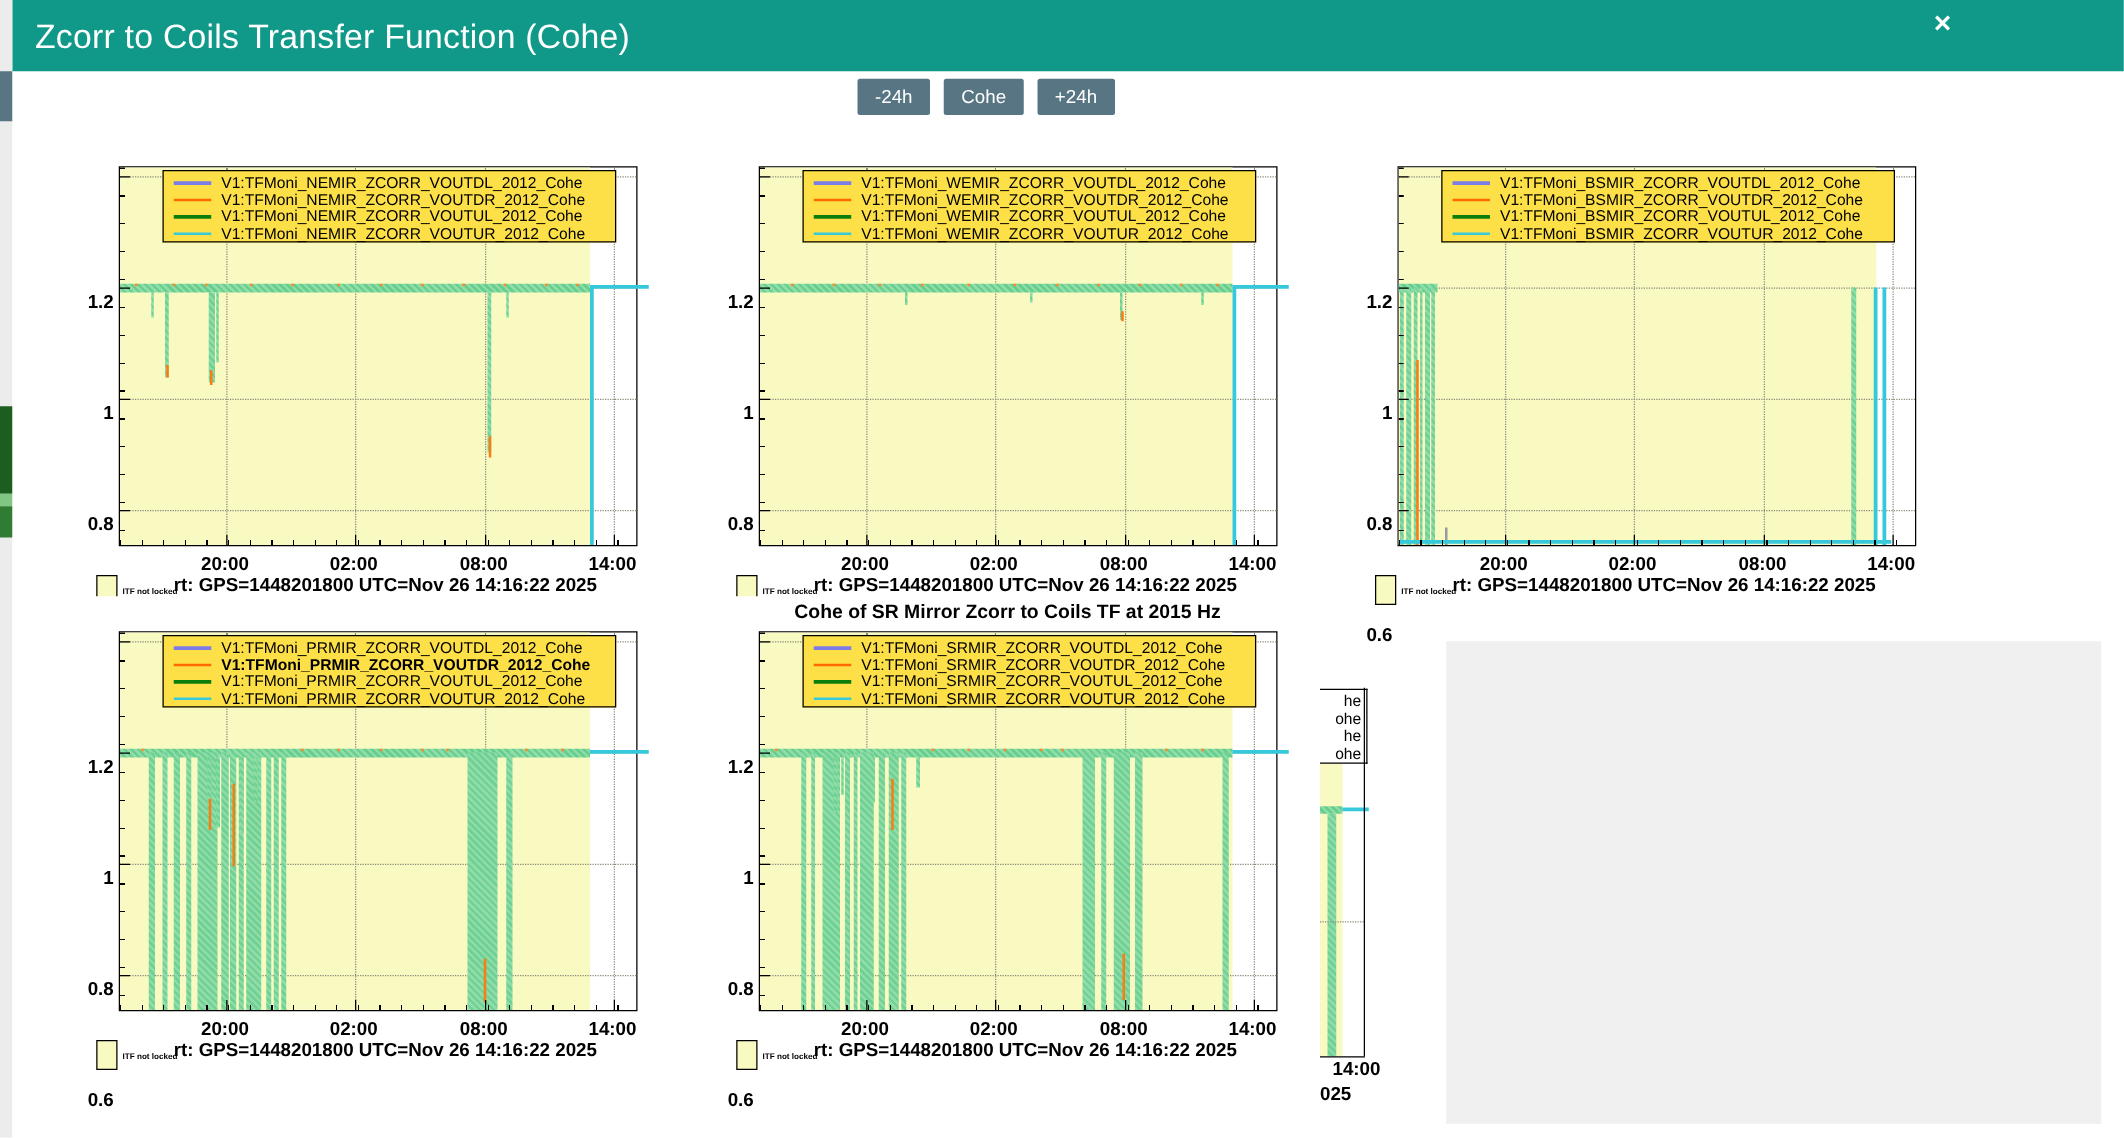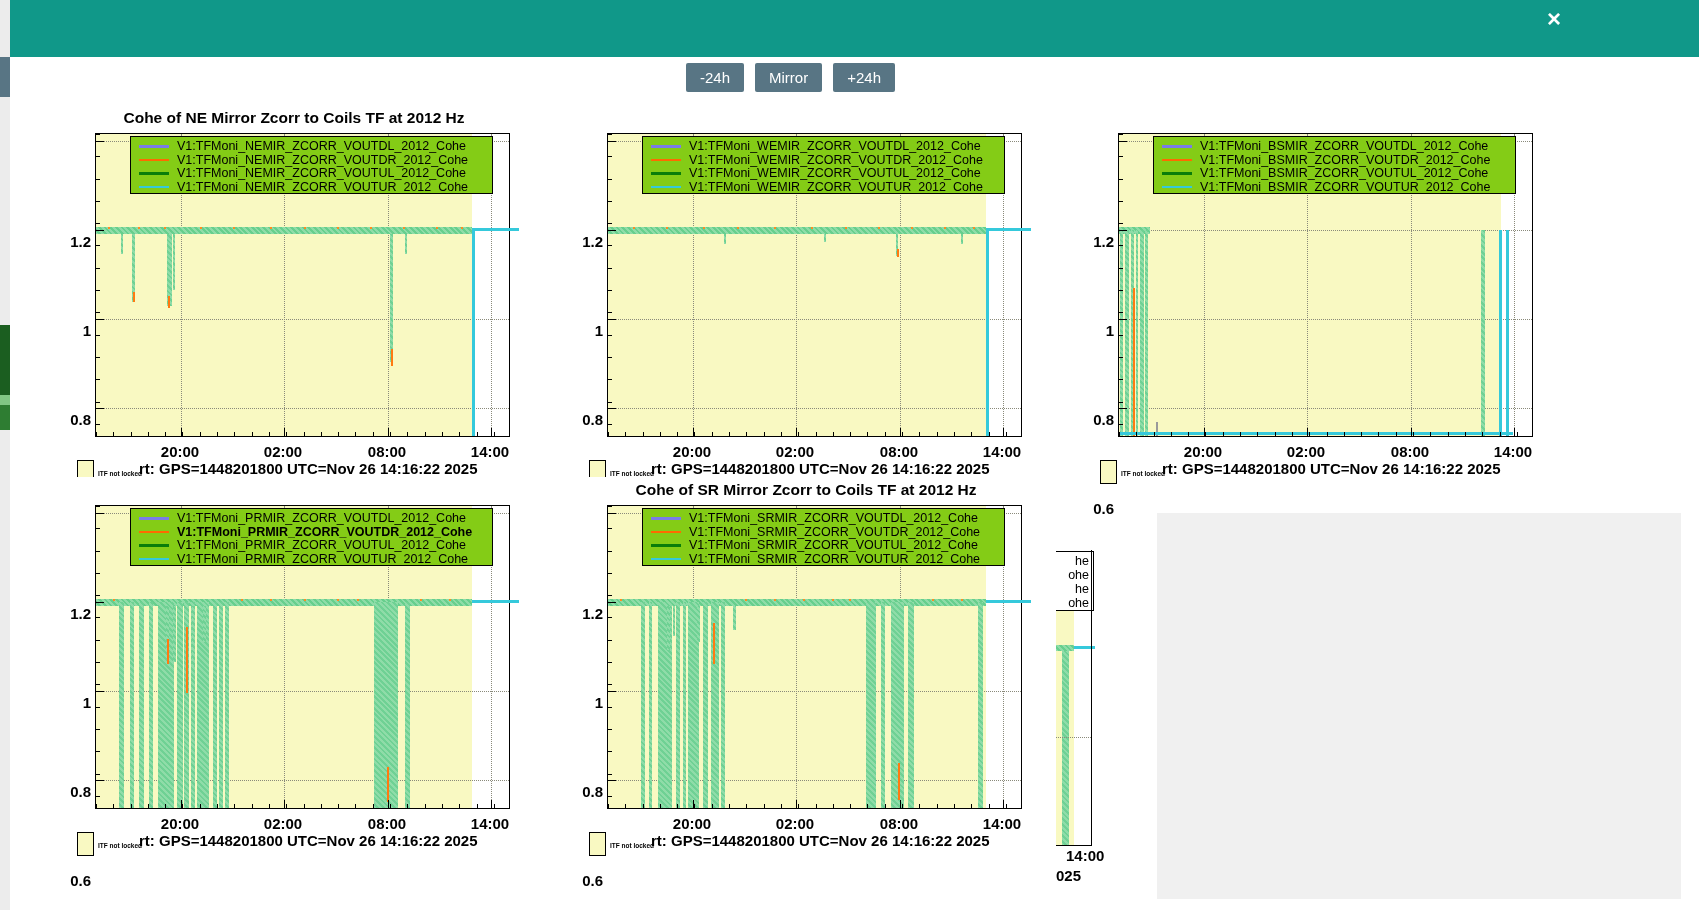--- a/index.html
+++ b/index.html
@@ -30,21 +30,21 @@
   .gridh { position:absolute; left:0; width:100%; height:0; border-top:1px dotted #8a8a7a; }
   .gridv { position:absolute; top:0; width:0; height:100%; border-left:1px dotted #8a8a7a; }
   .ticks-b { position:absolute; left:0; bottom:0; width:100%; height:4px;
              background:repeating-linear-gradient(90deg,#000 0 1px,transparent 1px 17.3px); }
   .ticks-l { position:absolute; left:0; top:0; width:4px; height:100%;
              background:repeating-linear-gradient(180deg,#000 0 1px,transparent 1px 22.3px); }
   .tickmaj-b { position:absolute; bottom:0; width:1px; height:8px; background:#000; }
   .tickmaj-l { position:absolute; left:0; width:8px; height:1px; background:#000; }
   .ylab { position:absolute; right:444px; width:40px; text-align:right; font-size:15px; font-weight:bold; color:#000; }
   .xlab { position:absolute; top:338px; width:60px; text-align:center; font-size:15px; font-weight:bold; color:#000; }
-  .legend { position:absolute; left:77px; top:31px; width:363px; height:58px; background:#84cc16; border:1px solid #000; padding:2px 0; }
+  .legend { position:absolute; left:77px; top:31px; width:363px; height:58px; background:#fde047; border:1px solid #000; padding:2px 0; }
   .lg-row { position:absolute; left:0; height:14px; width:100%; }
   .lg-line { position:absolute; left:8px; top:6px; width:30px; height:2.5px; }
   .lg-txt { position:absolute; left:46px; top:0px; font-size:12.5px; color:#000; white-space:nowrap; }
   .band { position:absolute; top:93px; height:7px;
           background:repeating-linear-gradient(45deg,#8fdca8 0 2px,#67cf8d 2px 4px); }
   .stripe { position:absolute; background:repeating-linear-gradient(45deg,#8fdca8 0 2px,#6fd194 2px 4px); }
   .spike { position:absolute; top:100px; background:repeating-linear-gradient(45deg,#8fdca8 0 2px,#6fd194 2px 4px); }
   .ospike { position:absolute; background:#ff7a11; }
   .gspike { position:absolute; background:#9a9a9a; }
   .cy-v { position:absolute; top:96px; height:206px; background:#35c9db; }
@@ -78,32 +78,32 @@
 
   <div class="bg-strip">
     <div class="b1"></div>
     <div class="b2"></div>
     <div class="b3"></div>
     <div class="b4"></div>
   </div>
 
   <div id="modal">
     <div id="modal-header">
+      <div id="modal-title">Zcorr to Coils Transfer Function (Cohe)</div>
       <div id="close-btn">×</div>
     </div>
 
     <div id="toolbar">
       <button class="nav-btn">-24h</button>
-      <button class="nav-btn">Mirror</button>
+      <button class="nav-btn">Cohe</button>
       <button class="nav-btn">+24h</button>
     </div>
 
     <div id="plots">
         <div class="plot-canvas" style="left: 43px; top: 105px;">
-    <div class="p-title">Cohe of NE Mirror Zcorr to Coils TF at 2012 Hz</div>
 
     <span class="ylab" style="top:128px">1.2</span>
     <span class="ylab" style="top:217px">1</span>
     <span class="ylab" style="top:306px">0.8</span>
     <span class="ylab" style="top:395px">0.6</span>
 
     <div class="frame">
       <div class="yellow" style="width: 375.575px;"></div>
       <div class="gridh" style="top:7px"></div>
       <div class="gridh" style="top:96px"></div>
@@ -413,21 +413,21 @@
     <span class="xlab" style="left:97px">20:00</span>
     <span class="xlab" style="left:200px">02:00</span>
     <span class="xlab" style="left:304px">08:00</span>
     <span class="xlab" style="left:407px">14:00</span>
 
     <div class="cap-swatch"></div>
     <div class="cap-itf">ITF not locked</div>
     <div class="cap-text">rt: GPS=1448201800 UTC=Nov 26 14:16:22 2025</div>
   </div>
         <div class="plot-canvas" style="left: 555px; top: 477px;">
-    <div class="p-title">Cohe of SR Mirror Zcorr to Coils TF at 2012 Hz</div>
+    <div class="p-title">Cohe of SR Mirror Zcorr to Coils TF at 2015 Hz</div>
 
     <span class="ylab" style="top:128px">1.2</span>
     <span class="ylab" style="top:217px">1</span>
     <span class="ylab" style="top:306px">0.8</span>
     <span class="ylab" style="top:395px">0.6</span>
 
     <div class="frame">
       <div class="yellow" style="width: 378.48px;"></div>
       <div class="gridh" style="top:7px"></div>
       <div class="gridh" style="top:96px"></div>

